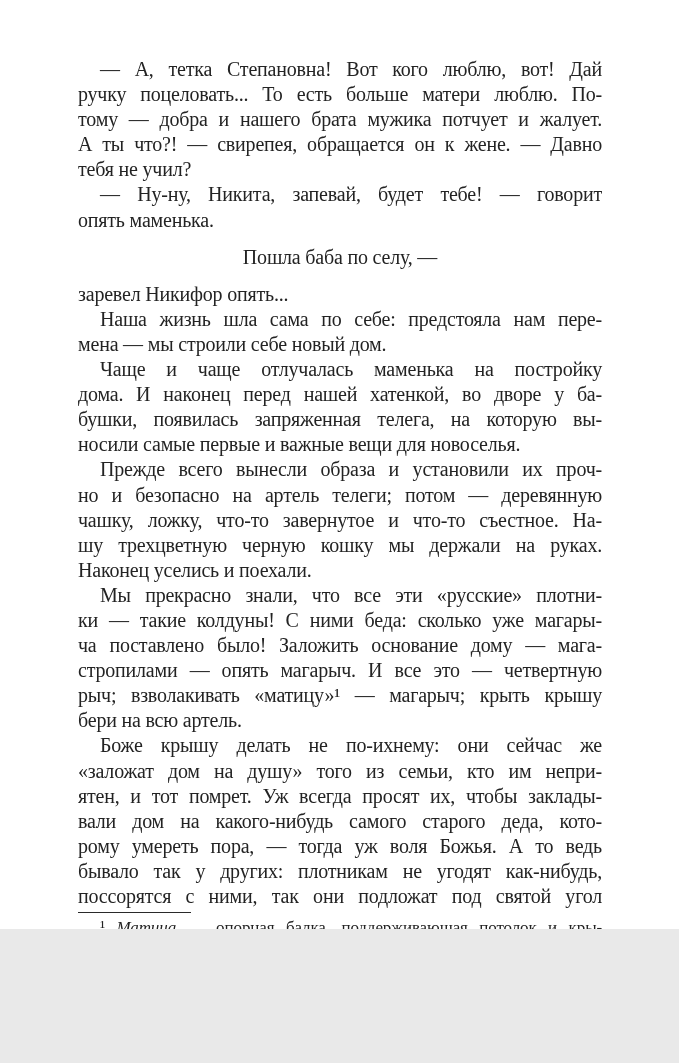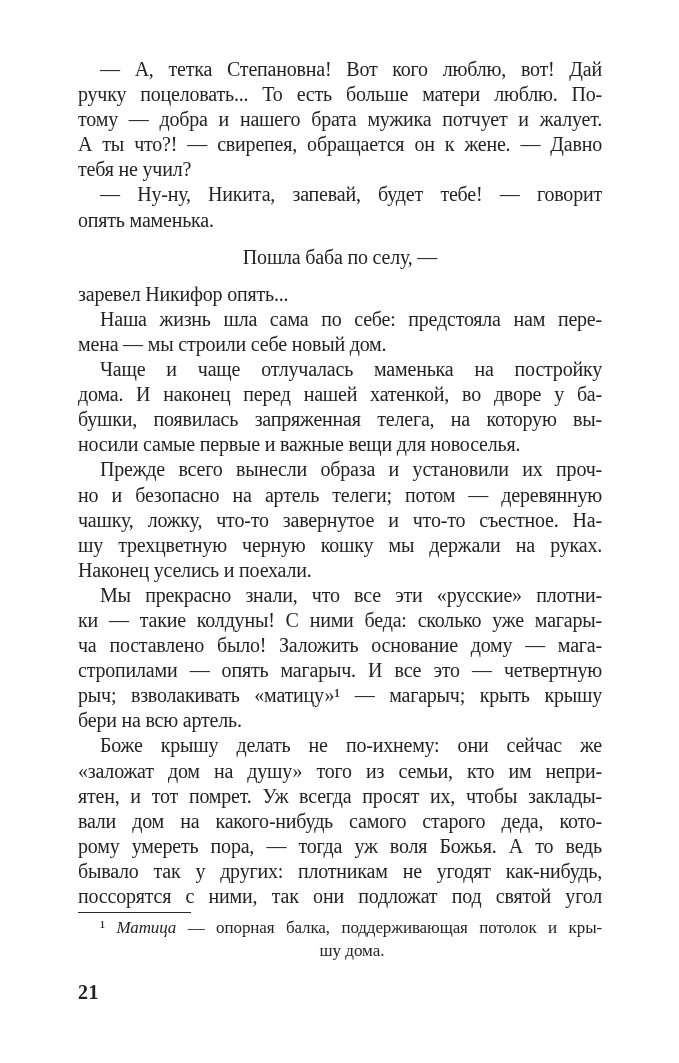--- a/index.html
+++ b/index.html
@@ -1,18 +1,18 @@
 <!DOCTYPE html>
 <html lang="ru"><head>
 <meta charset="utf-8">
 <style>
   html,body{margin:0;padding:0;background:#e9e9e9;}
   .book-page{
     position:relative;
-    width:679px;height:1063px;
+    width:679px;height:929px;
     background:#ffffff;
     color:#232323;
     font-family:"Liberation Serif","DejaVu Serif",serif;
     box-sizing:border-box;
     padding:57px 77px 0 78px;
     overflow:hidden;
   }
   .text-block{
     font-size:20px;
     line-height:25.1px;

